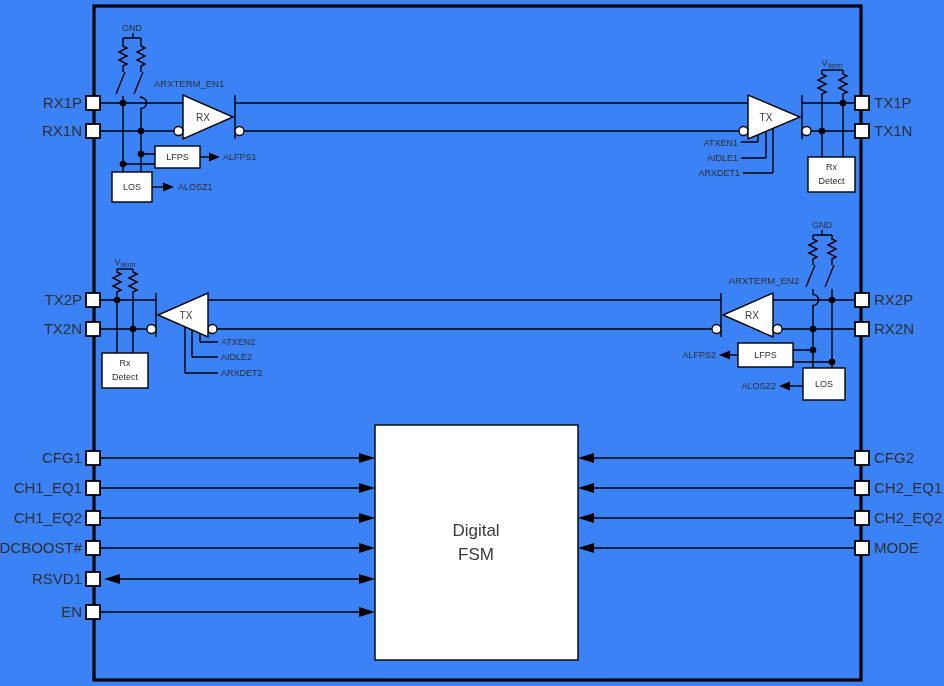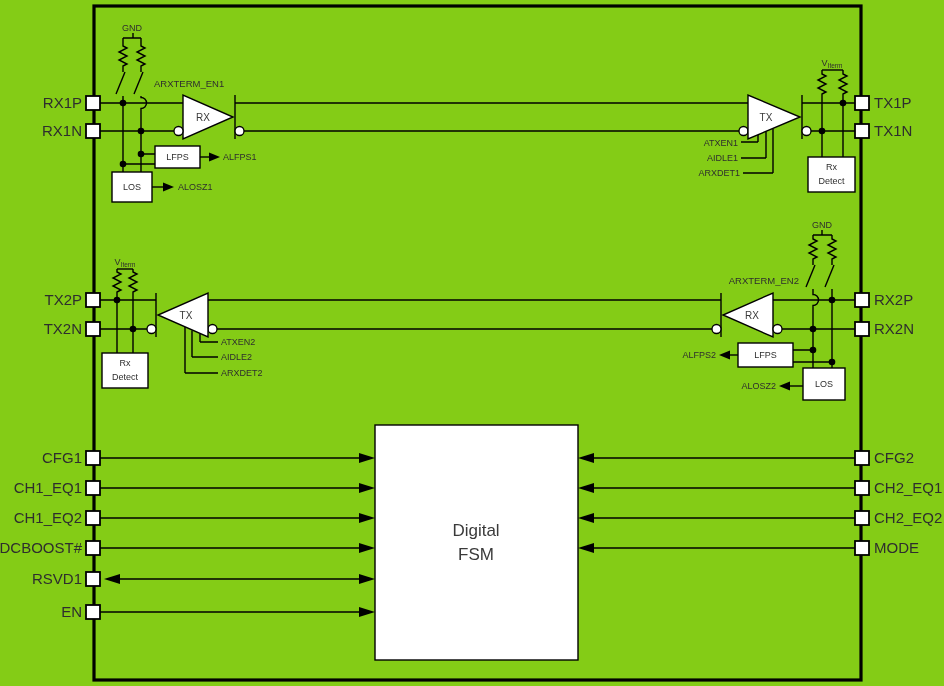--- a/index.html
+++ b/index.html
@@ -1,16 +1,16 @@
 <!DOCTYPE html>
 <html><head>
 <meta charset="utf-8">
 <style>
   html,body{margin:0;padding:0;background:#ffffff;}
-  .stage{width:944px;height:686px;position:relative;background:#84cc16;overflow:hidden;}
+  .stage{width:944px;height:686px;position:relative;background:#3b82f6;overflow:hidden;}
   svg text{font-family:"Liberation Sans","DejaVu Sans",sans-serif;fill:#2e2e2e;}
   .pinlbl{font-size:15px;}
   .sm{font-size:9px;}
   .smb{font-size:9.5px;}
   .amp{font-size:10px;fill:#3a3a3a;}
   .fsmlbl{font-size:17px;fill:#3a3a3a;}
   .sub{font-size:6.5px;}
   .w{stroke:#000;stroke-width:1.4;fill:none;}
   .border{stroke:#000;stroke-width:3.2;fill:none;}
   .box{fill:#fff;stroke:#000;stroke-width:1.4;}

